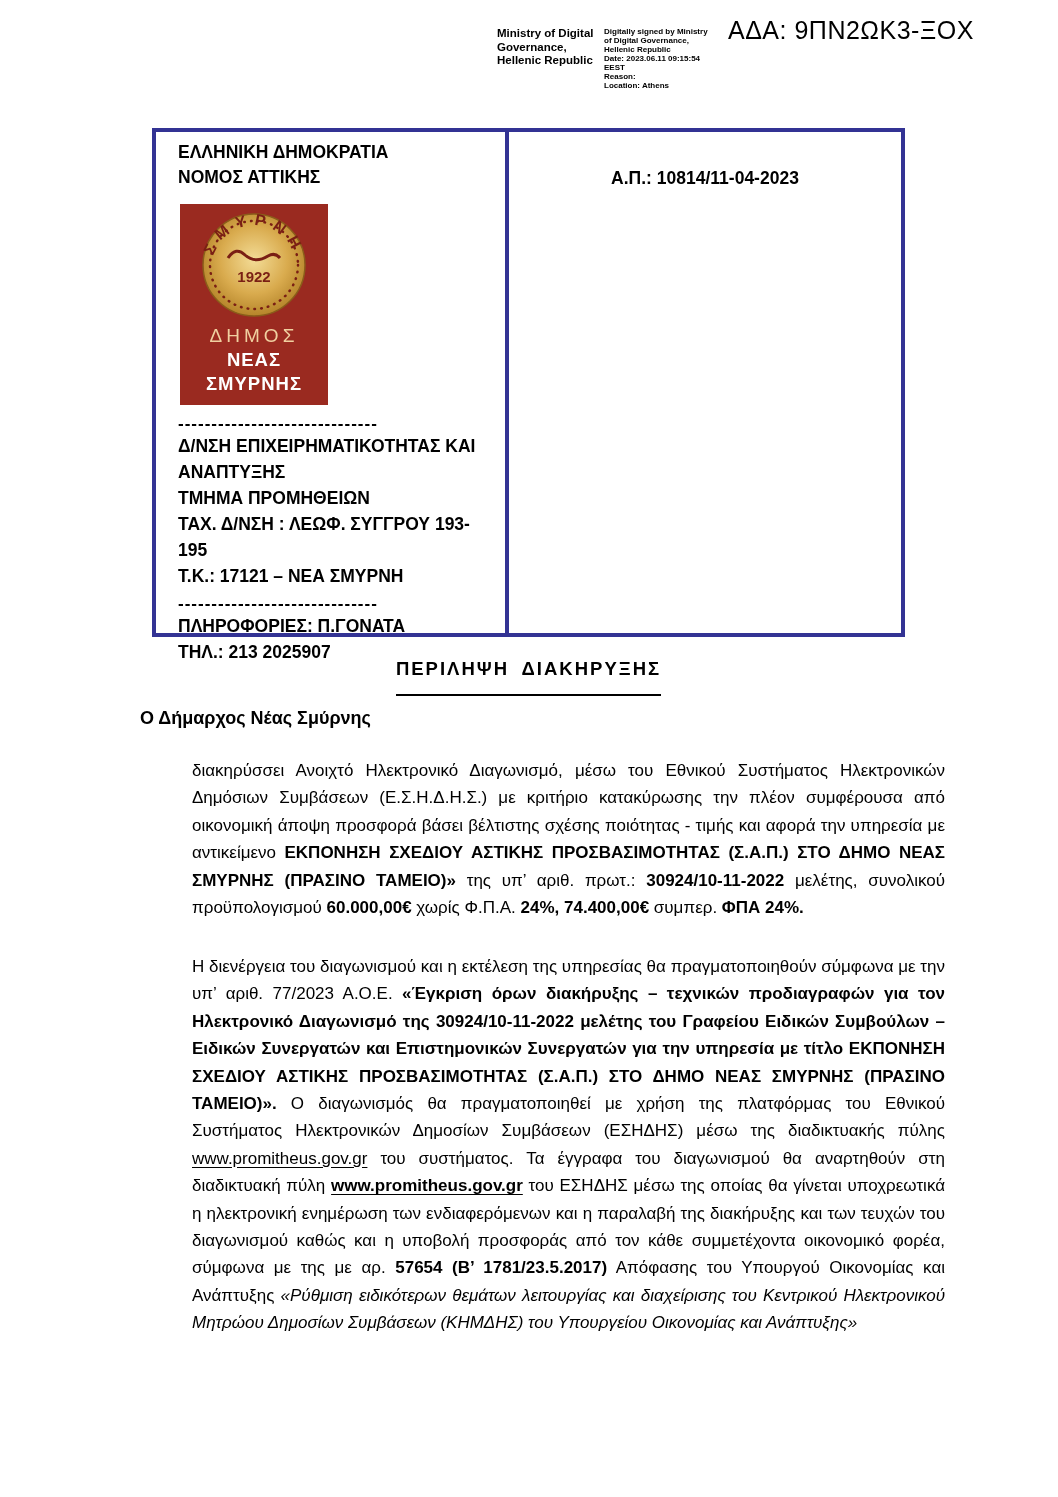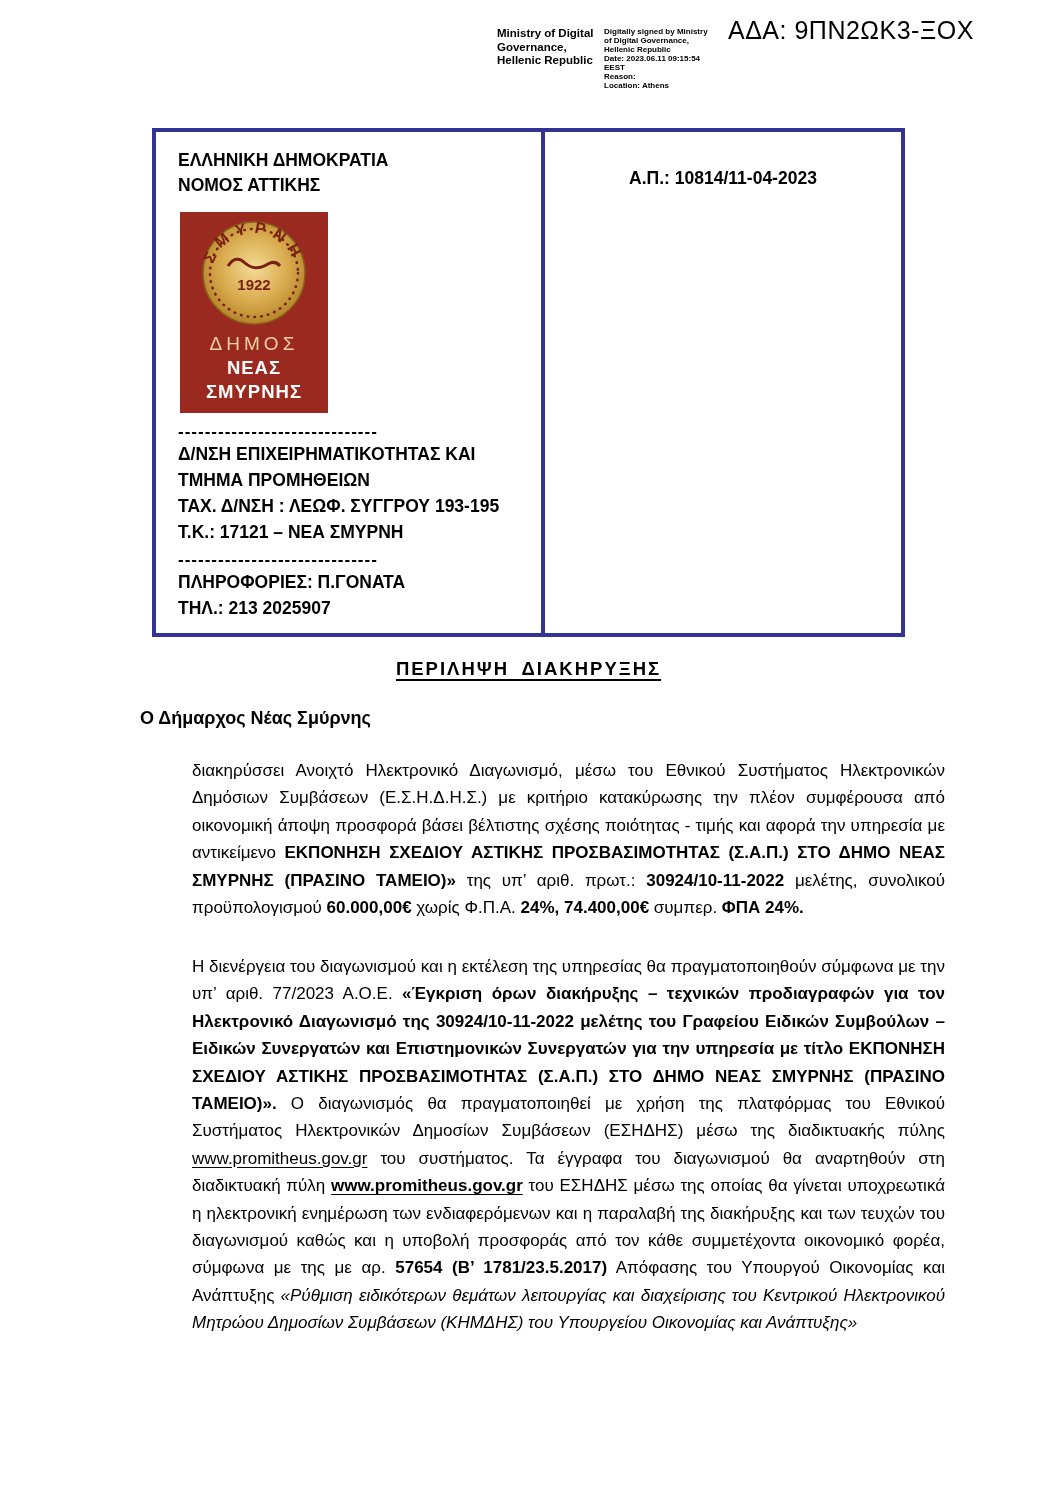--- a/index.html
+++ b/index.html
@@ -21,22 +21,22 @@
   .sig-wrap{position:absolute;left:497px;top:27px;display:flex;gap:7px;}
   .signer{font-size:11.5px;font-weight:bold;line-height:13.5px;width:100px;}
   .sig-details{font-size:8px;font-weight:bold;line-height:9px;width:130px;}
 
   
   .hbox{
     position:absolute;left:152px;top:128px;width:753px;height:509px;
     border:4px solid #333394;box-sizing:border-box;display:flex;background:#fff;
   }
   .hbox-left{
-    width:389px;box-sizing:border-box;border-right:4px solid #333394;
-    padding:16px 18px 0 22px;
+    width:353px;box-sizing:border-box;border-right:4px solid #333394;
+    padding:8px 18px 0 22px;
   }
   .hbox-right{flex:1;box-sizing:border-box;}
   .org-line{font-size:17.5px;font-weight:bold;line-height:25px;}
   .logo{
     width:148px;margin:14px 0 10px 2px;background:#9a2a20;text-align:center;
     padding:4px 0 9px 0;
   }
   .logo-line1{color:#f0d0a0;font-size:19px;letter-spacing:4px;line-height:24px;font-family:"Liberation Sans",sans-serif;}
   .logo-line2{color:#ffffff;font-size:18.5px;font-weight:bold;letter-spacing:1px;line-height:24px;}
   .dash-line{font-size:17px;font-weight:bold;line-height:18px;letter-spacing:1px;white-space:nowrap;overflow:hidden;}
@@ -44,21 +44,21 @@
   .spacer6{height:6px;}
   .protocol{
     margin-top:36px;text-align:center;font-size:17.5px;font-weight:bold;
   }
 
   
   .doc-title{
     position:absolute;left:152px;top:658px;width:753px;text-align:center;
     font-size:18.5px;font-weight:bold;letter-spacing:2px;word-spacing:6px;
   }
-  .doc-title span{border-bottom:2px solid #000;padding-bottom:0;}
+  .doc-title span{border-bottom:2px solid #000;padding-bottom:15px;}
   .doc-subtitle{
     position:absolute;left:140px;top:708px;width:753px;text-align:left;
     font-size:18px;font-weight:bold;
   }
 
   
   .para{
     position:absolute;left:152px;width:753px;text-align:justify;
     font-size:17px;line-height:27.4px;margin-left:40px;
   }
@@ -109,20 +109,21 @@
         </text>
         <path d="M 48 50 q 8 -12 17 -3 q 10 9 23 1 q 7 -4 12 2" stroke="#7a1f14" stroke-width="3" fill="none"></path>
         <text x="74" y="74" text-anchor="middle" font-size="15" font-weight="bold" fill="#7a1f14">1922</text>
       </svg>
       <div class="logo-line1">ΔΗΜΟΣ</div>
       <div class="logo-line2">ΝΕΑΣ ΣΜΥΡΝΗΣ</div>
     </div>
 
     <div class="dash-line">------------------------------</div>
     <div class="dept-line">Δ/ΝΣΗ ΕΠΙΧΕΙΡΗΜΑΤΙΚΟΤΗΤΑΣ ΚΑΙ</div>
+    <div class="dept-line">ΑΝΑΠΤΥΞΗΣ</div>
     <div class="dept-line">ΤΜΗΜΑ ΠΡΟΜΗΘΕΙΩΝ</div>
     <div class="dept-line">ΤΑΧ. Δ/ΝΣΗ : ΛΕΩΦ. ΣΥΓΓΡΟΥ 193-195</div>
     <div class="dept-line">Τ.Κ.: 17121 – ΝΕΑ ΣΜΥΡΝΗ</div>
     <div class="spacer6"></div>
     <div class="dash-line">------------------------------</div>
     <div class="dept-line">ΠΛΗΡΟΦΟΡΙΕΣ: Π.ΓΟΝΑΤΑ</div>
     <div class="dept-line">ΤΗΛ.: 213 2025907</div>
   </div>
   <div class="hbox-right">
     <div class="protocol">Α.Π.: 10814/11-04-2023</div>

